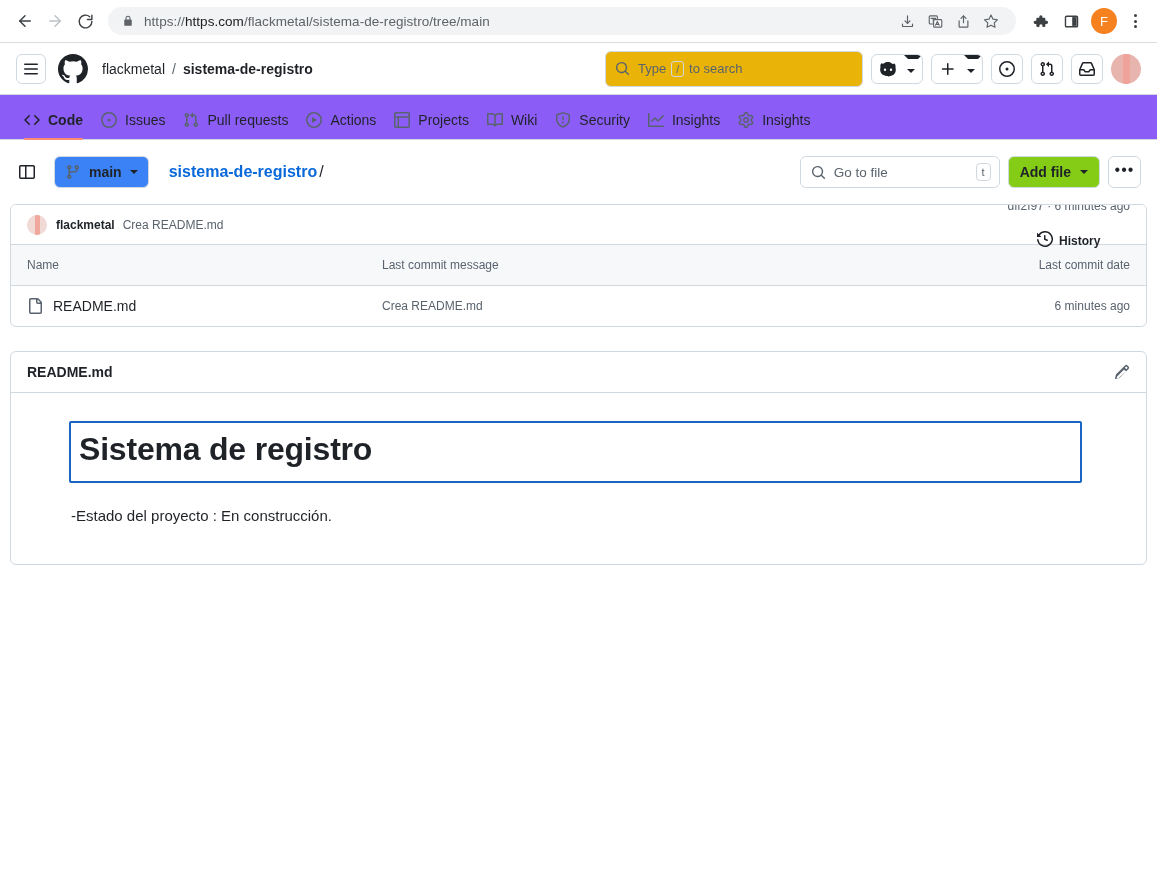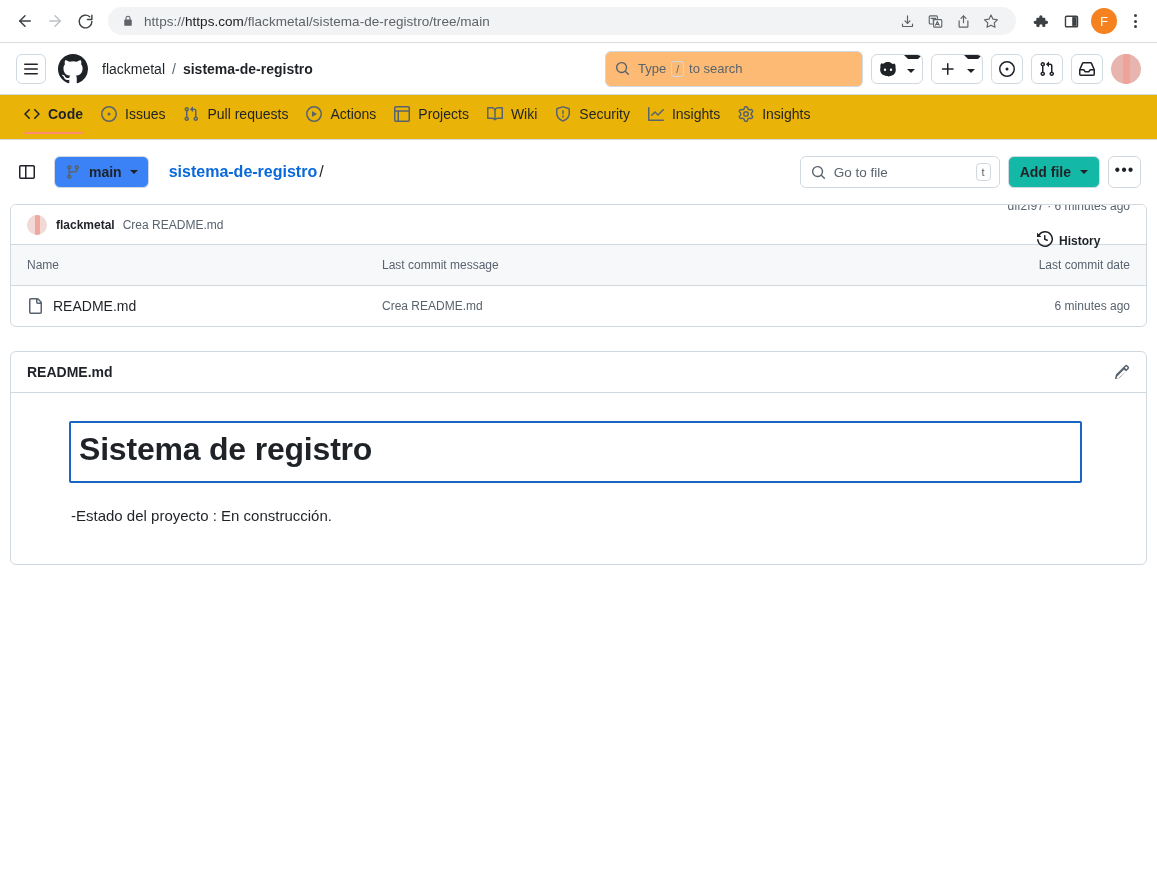--- a/index.html
+++ b/index.html
@@ -101,21 +101,21 @@
   .crumbs .repo { font-weight: 700; color:#1f2328; }
 
   .header-right { margin-left:auto; display:flex; align-items:center; gap: 8px;}
   .search-box {
     width: 258px; height: 36px;
     border: 1px solid #d1d9e0;
     border-radius: 6px;
     display:flex; align-items:center;
     padding: 0 9px;
     color:#59636e;
-    background:#fdba74;
+    background:#eab308;
   }
   .search-box .sx { display:flex; margin-right: 8px; color:#59636e;}
   .search-ph { font-size: 13px; color:#59636e; display:flex; align-items:center; gap:5px;}
   .slash-key {
     border: 1px solid #d1d9e0;
     border-radius: 3px;
     font-size: 10.5px;
     padding: 0px 4px;
     line-height: 14px;
     color:#59636e;
@@ -134,22 +134,22 @@
     background:#e8b4ae;
     display:flex; align-items:center; justify-content:center;
     overflow:hidden;
   }
   .avatar-header .bar { width:7px; height:30px; background:#f0a39b; border-radius:1px;}
   .caret { width:0;height:0;border-left:4px solid transparent;border-right:4px solid transparent;border-top:4px solid #1f2328; }
 
   
   .repo-nav {
     height: 45px;
-    background:#eab308;
-    display:flex; 
+    background:#8b5cf6;
+    display:flex; align-items:flex-end;
     padding: 0 16px;
     border-bottom: 1px solid #d1d9e0;
     gap: 2px;
   }
   .rtab {
     display:flex; align-items:center; gap:8px;
     font-size: 14px;
     color:#1f2328;
     padding: 0 8px 9px 8px;
     position: relative;
@@ -214,21 +214,21 @@
     border:1px solid #d1d9e0; border-radius:4px;
     font-size: 11px; line-height: 16px;
     padding: 0 5px; color:#59636e;
   }
   .addfile {
     height: 32px;
     border:1px solid #d1d9e0; border-radius:6px;
     display:flex; align-items:center; gap:9px;
     padding: 0 11px;
     font-size: 14px; font-weight:600; color:#1f2328;
-    background:#14b8a6;
+    background:#84cc16;
   }
   .dots-btn {
     width: 33px; height:32px;
     border:1px solid #d1d9e0; border-radius:6px;
     display:flex; align-items:center; justify-content:center;
     color:#1f2328; font-size: 16px;
     letter-spacing: 1px;
     background:#fff;
     padding-bottom: 5px;
   }

